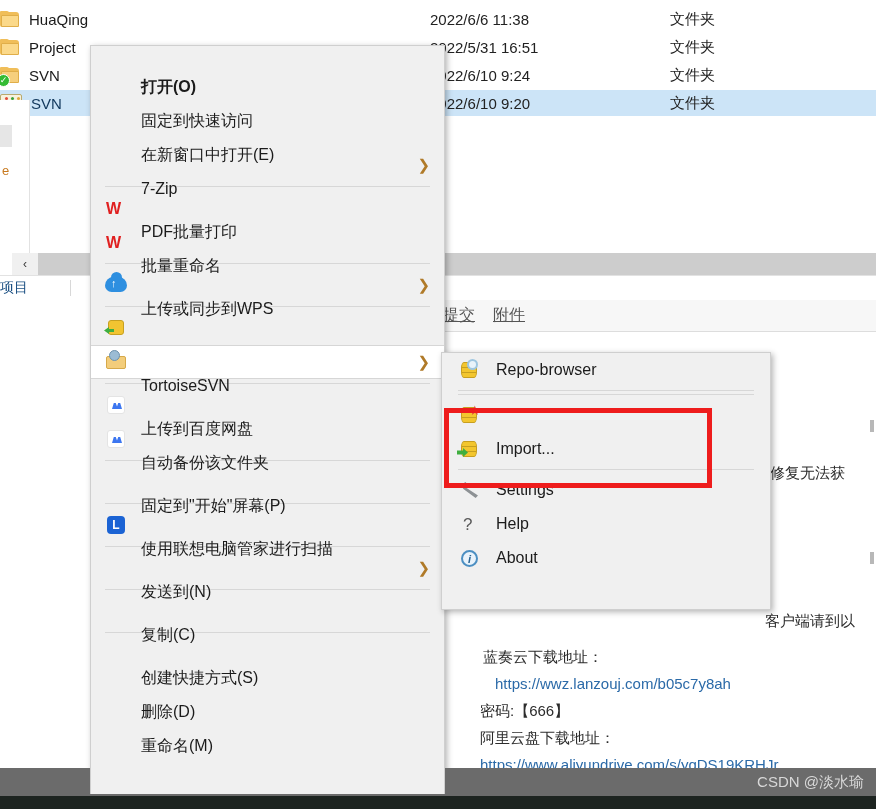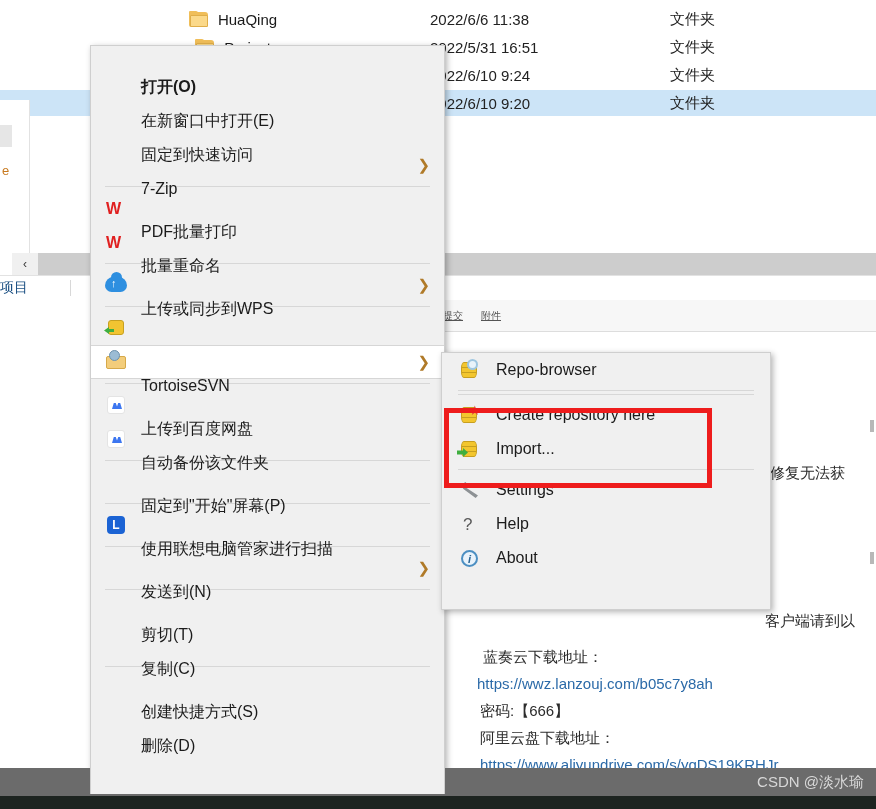--- a/index.html
+++ b/index.html
@@ -22,21 +22,21 @@
     position: absolute; left: 0; top: 0; width: 876px; height: 300px;
     background: #ffffff;
   }
   .file-row {
     position: absolute; left: 0; height: 26px; width: 876px;
     display: flex; align-items: center;
     font-size: 15px; color: #1a1a1a;
   }
   .file-row.selected { background: #cce4f7; }
   .file-name-cell {
-    width: 430px; display: flex; align-items: center; padding-left: 36px; justify-content: center;
+    width: 430px; display: flex; align-items: center; 
   }
   .file-date-cell { width: 240px; color: #222; }
   .file-type-cell { width: 150px; color: #222; }
   .fname { margin-left: 9px; white-space: nowrap; }
 
   
   .ficon { position: relative; width: 20px; height: 17px; flex: 0 0 20px; }
   .ficon .back {
     position: absolute; left: 0; top: 1px; width: 19px; height: 15px;
     background: #f0be59; border-radius: 1px 3px 2px 2px;
@@ -110,21 +110,21 @@
   
   #web-pane {
     position: absolute; left: 425px; top: 300px; width: 451px; height: 468px;
     background: #ffffff;
   }
   #web-toolbar {
     position: absolute; left: 0; top: 0; width: 451px; height: 32px;
     background: #f7f7f7; border-bottom: 1px solid #dddddd;
     display: flex; align-items: center;
   }
-  .web-tab { font-size: 10px; color: #555; margin-left: 18px; text-decoration: underline; }
+  .web-tab { font-size: 16px; color: #555; margin-left: 18px; text-decoration: underline; }
   .web-tab:first-child { margin-left: 18px; }
   #web-body { position: absolute; left: 0; top: 32px; width: 451px; height: 436px; }
   .web-line {
     position: absolute; font-size: 15px; white-space: nowrap;
     color: #2c2c2c;
   }
   .web-line.link { color: #2b6aa8; }
   .web-line.muted { color: #9aa4ad; }
   .web-line.blue { color: #3a6ea5; }
   #web-left-border {
@@ -384,21 +384,21 @@
 
     <div id="web-toolbar">
       <span class="web-tab">提交</span>
       <span class="web-tab">附件</span>
     </div>
 
     <div id="web-body">
       <div class="web-line" style="left:330px; top:132px;">急修复无法获</div>
       <div class="web-line" style="left:340px; top:280px;">客户端请到以</div>
       <div class="web-line" style="left:58px; top:316px;">蓝奏云下载地址：</div>
-      <div class="web-line link" style="left:52px; top:343px;">https://wwz.lanzouj.com/b05c7y8ah</div>
+      <div class="web-line link" style="left:70px; top:343px;">https://wwz.lanzouj.com/b05c7y8ah</div>
       <div class="web-line" style="left:55px; top:370px;">密码:【666】</div>
       <div class="web-line" style="left:55px; top:397px;">阿里云盘下载地址：</div>
       <div class="web-line link" style="left:55px; top:424px;">https://www.aliyundrive.com/s/yqDS19KRHJr</div>
       <div class="web-line muted" style="left:55px; top:459px;">最后提交信息为：</div>
       <div class="web-line blue" style="left:192px; top:459px;">延长请求频繁等待时间</div>
     </div>
 
     <div id="web-scroll-marks">
       <div class="scroll-mark"></div>
       <div class="scroll-mark"></div>
@@ -407,26 +407,26 @@
 
   <div id="ctx-menu">
 
     <div class="mi bold">
       <span class="mi-noicon"></span>
       <span class="mi-label">打开(O)</span>
     </div>
 
     <div class="mi">
       <span class="mi-noicon"></span>
+      <span class="mi-label">固定到快速访问</span>
+    </div>
+
+    <div class="mi">
+      <span class="mi-noicon"></span>
       <span class="mi-label">在新窗口中打开(E)</span>
-    </div>
-
-    <div class="mi">
-      <span class="mi-noicon"></span>
-      <span class="mi-label">固定到快速访问</span>
     </div>
 
 
     <div class="mi">
       <span class="mi-noicon"></span>
       <span class="mi-label">7-Zip</span>
       <span class="chev">❯</span>
     </div>
 
     <div class="sep"></div>
@@ -507,24 +507,20 @@
     <div class="sep"></div>
 
     <div class="mi">
       <span class="mi-noicon"></span>
       <span class="mi-label">发送到(N)</span>
       <span class="chev">❯</span>
     </div>
 
     <div class="sep"></div>
 
-    <div class="mi">
-      <span class="mi-noicon"></span>
-      <span class="mi-label">剪切(T)</span>
-    </div>
 
     <div class="mi">
       <span class="mi-noicon"></span>
       <span class="mi-label">复制(C)</span>
     </div>
 
     <div class="sep"></div>
 
     <div class="mi">
       <span class="mi-noicon"></span>
@@ -562,21 +558,20 @@
     <div class="ssep"></div>
 
     <div class="smi">
       <span class="smi-icon">
         <span class="ic-db">
             <span class="band" style="top:4px;"></span>
             <span class="band" style="top:9px;"></span>
           </span>
         <span class="ic-star">★</span>
       </span>
-      <span class="smi-label">Create repository here</span>
     </div>
 
     <div class="smi">
       <span class="smi-icon">
         <span class="ic-db">
             <span class="band" style="top:4px;"></span>
             <span class="band" style="top:9px;"></span>
           </span>
         <span class="ic-green-arrow" style="left:-1px;top:10px;"></span>
       </span>

